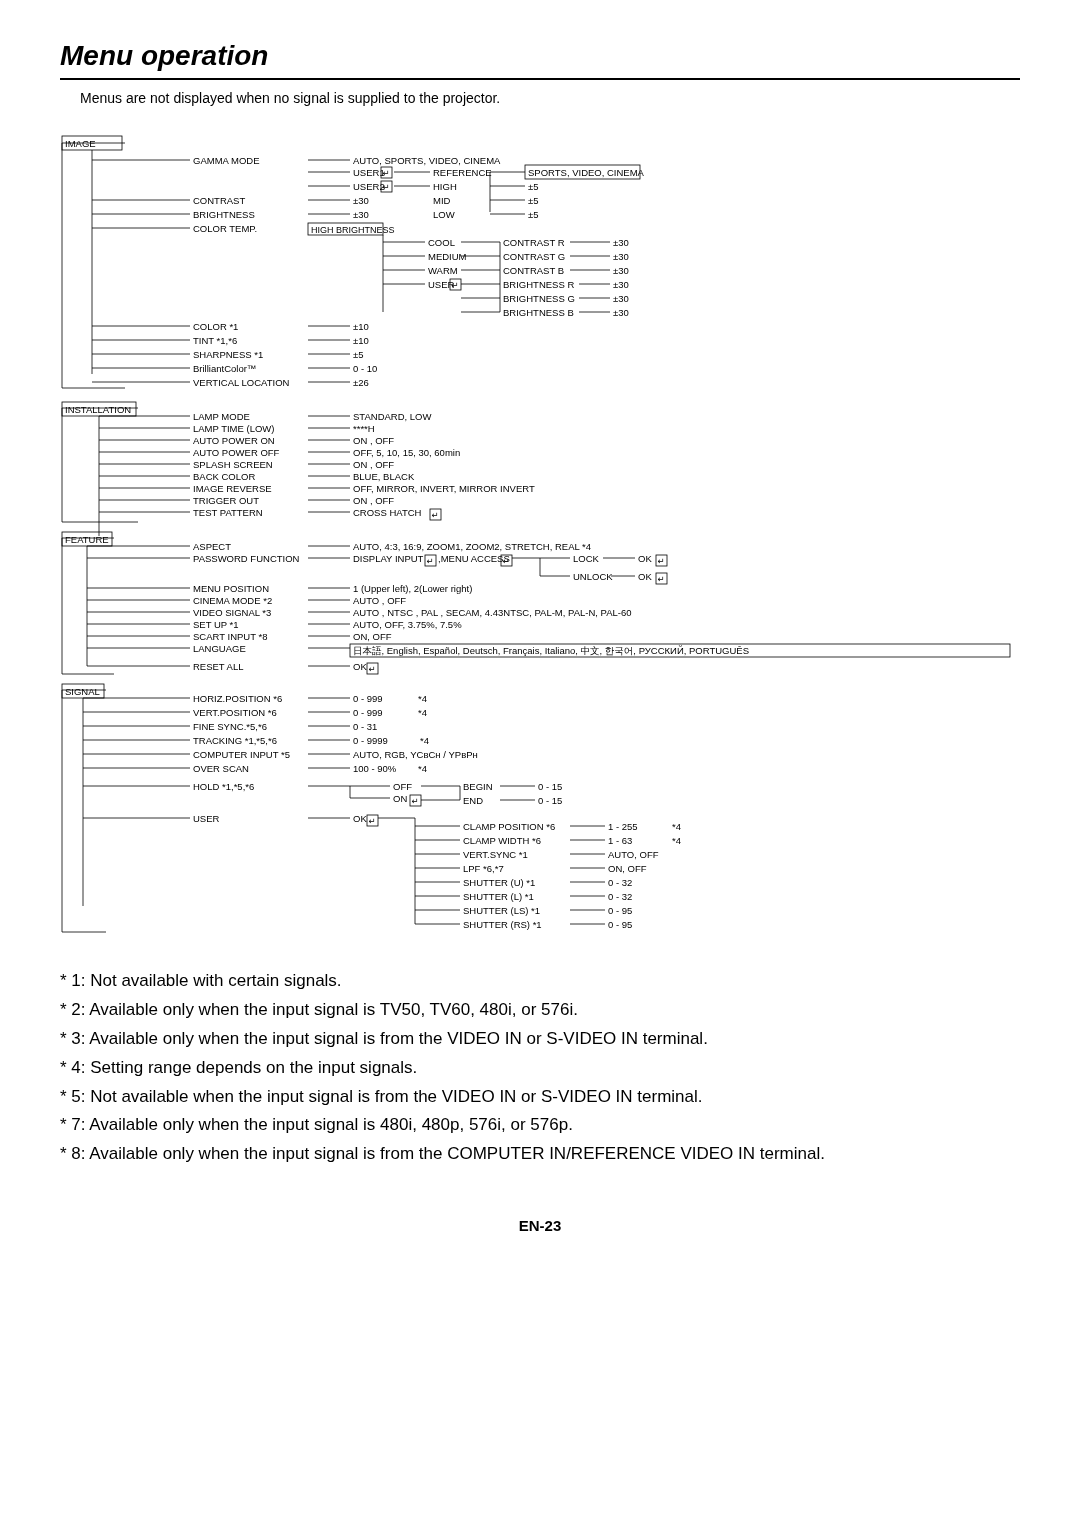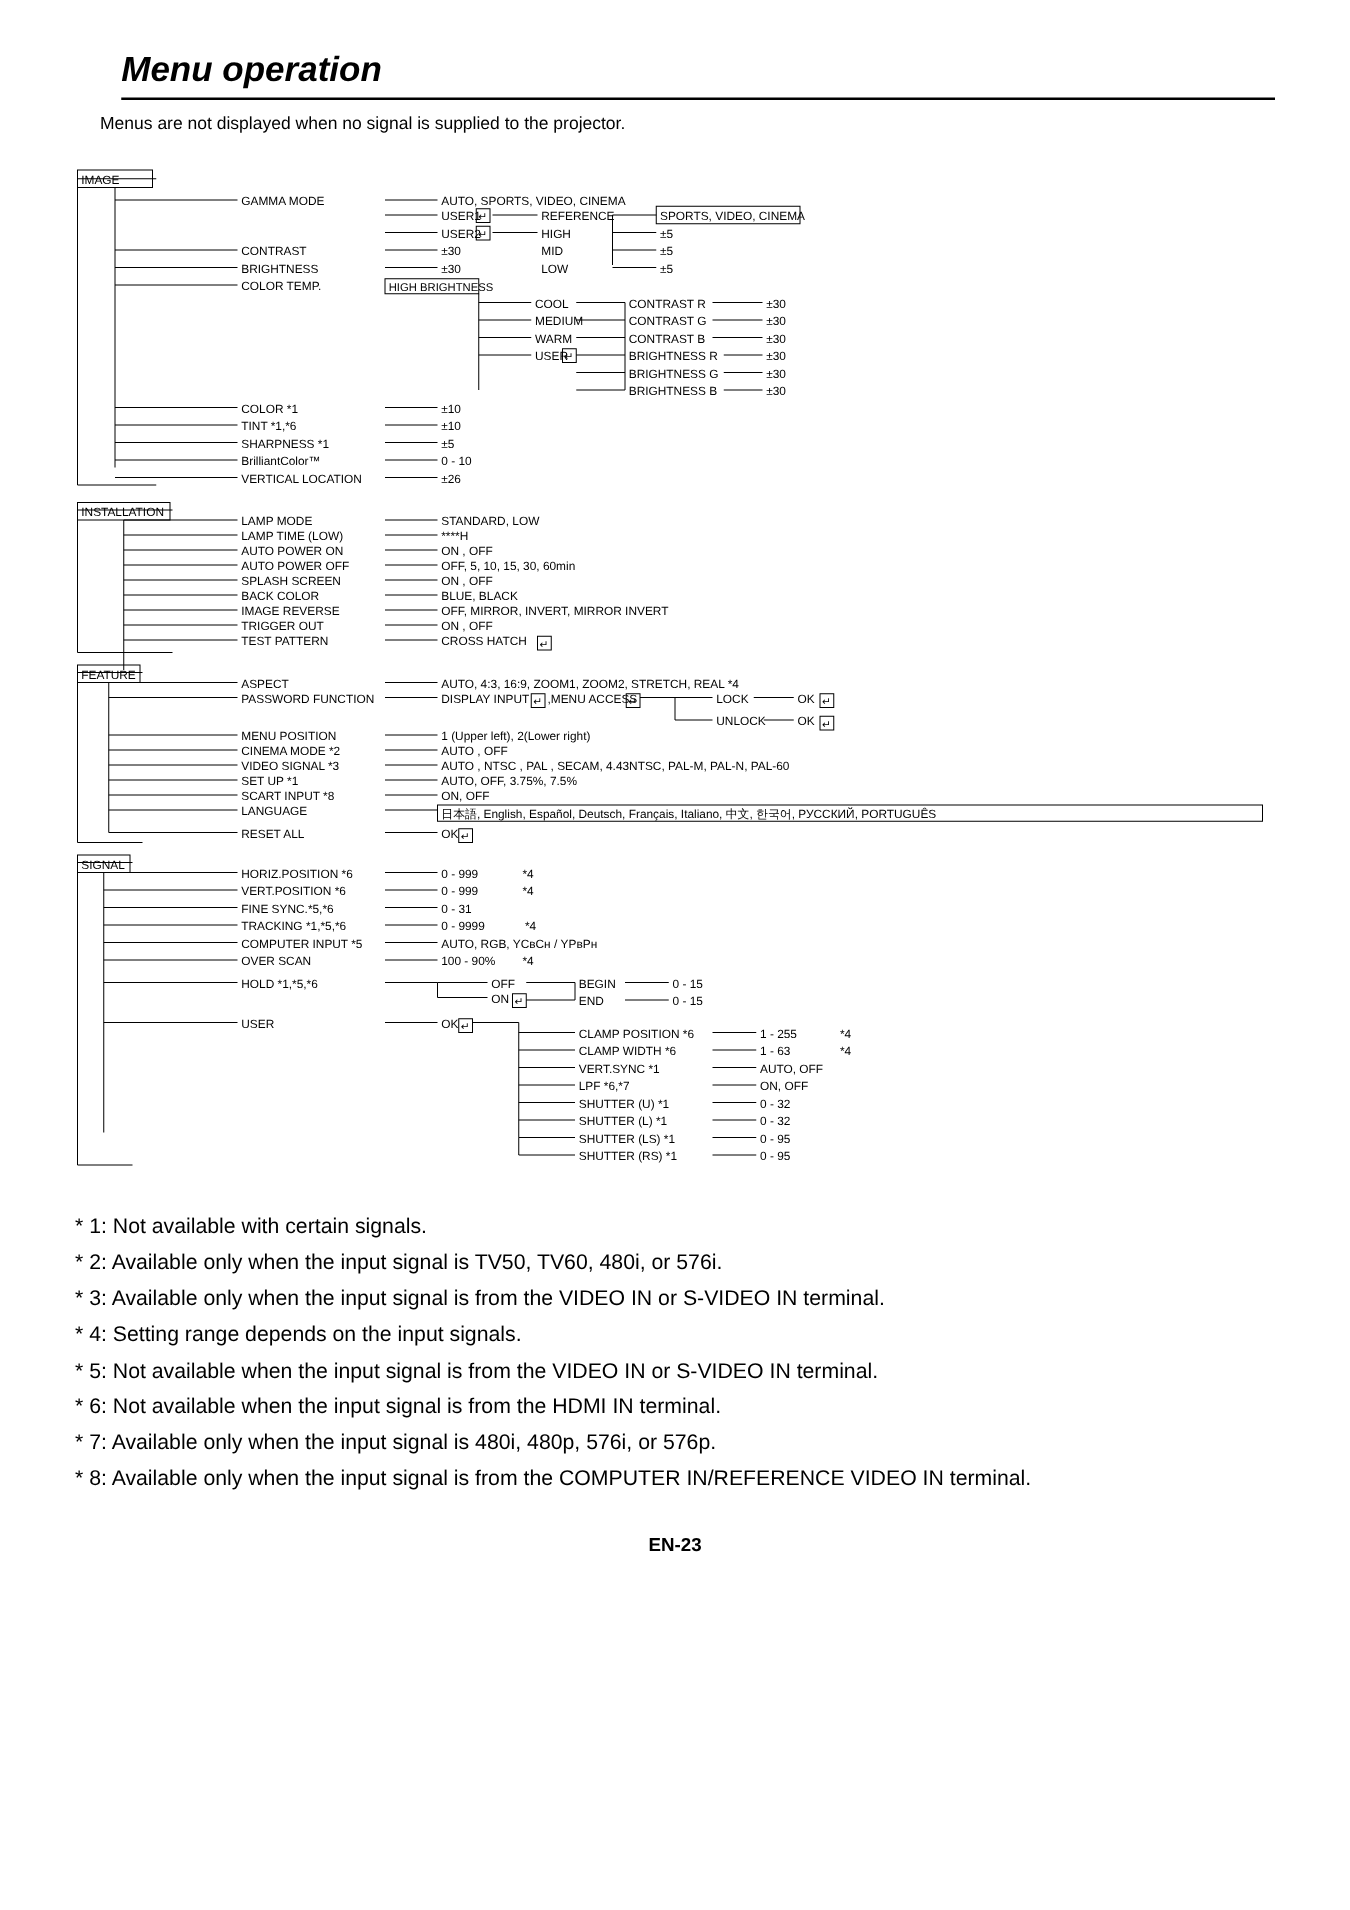--- a/index.html
+++ b/index.html
@@ -12,37 +12,36 @@
       color: #000;
       font-size: 13px;
     }
     h1 {
       font-style: italic;
       font-size: 28px;
       font-weight: bold;
       margin-bottom: 10px;
       border-bottom: 2px solid #000;
       padding-bottom: 6px;
-      margin-left: 37px;
     }
     .bullet {
       margin: 10px 0 20px 20px;
       font-size: 14px;
     }
 
     .footnotes {
       margin-top: 18px;
       font-size: 17px;
       line-height: 1.7;
     }
     .page-num {
       text-align: center;
       font-size: 15px;
       font-weight: bold;
-      margin-top: 30px;
+      margin-top: 48px;
     }
 
     .diagram {
       position: relative;
       width: 960px;
       overflow: visible;
       text-align: center;
     }
 
     
@@ -451,18 +450,17 @@
 
 </svg>
 </div>
 
 <div class="footnotes">
   <p>* 1: Not available with certain signals.</p>
   <p>* 2: Available only when the input signal is TV50, TV60, 480i, or 576i.</p>
   <p>* 3: Available only when the input signal is from the VIDEO IN or S-VIDEO IN terminal.</p>
   <p>* 4: Setting range depends on the input signals.</p>
   <p>* 5: Not available when the input signal is from the VIDEO IN or S-VIDEO IN terminal.</p>
-  <p>* 6: Not available when the input signal is from the HDMI IN terminal.</p>
   <p>* 7: Available only when the input signal is 480i, 480p, 576i, or 576p.</p>
   <p>* 8: Available only when the input signal is from the COMPUTER IN/REFERENCE VIDEO IN terminal.</p>
 </div>
 
 <div class="page-num">EN-23</div>
 
 </body></html>

